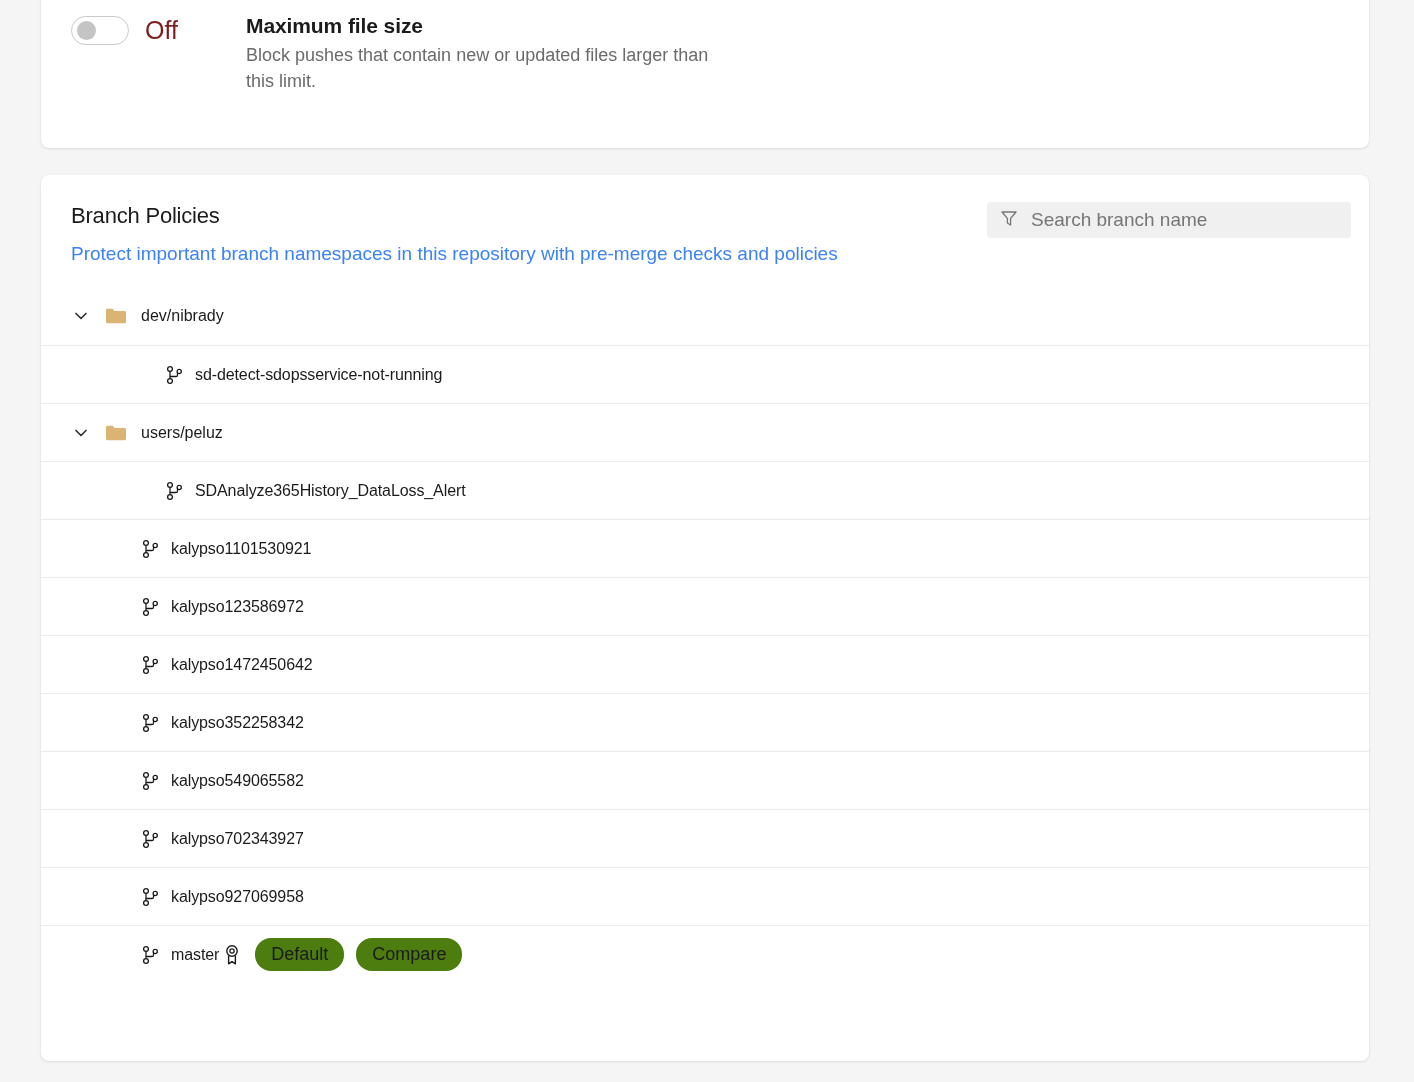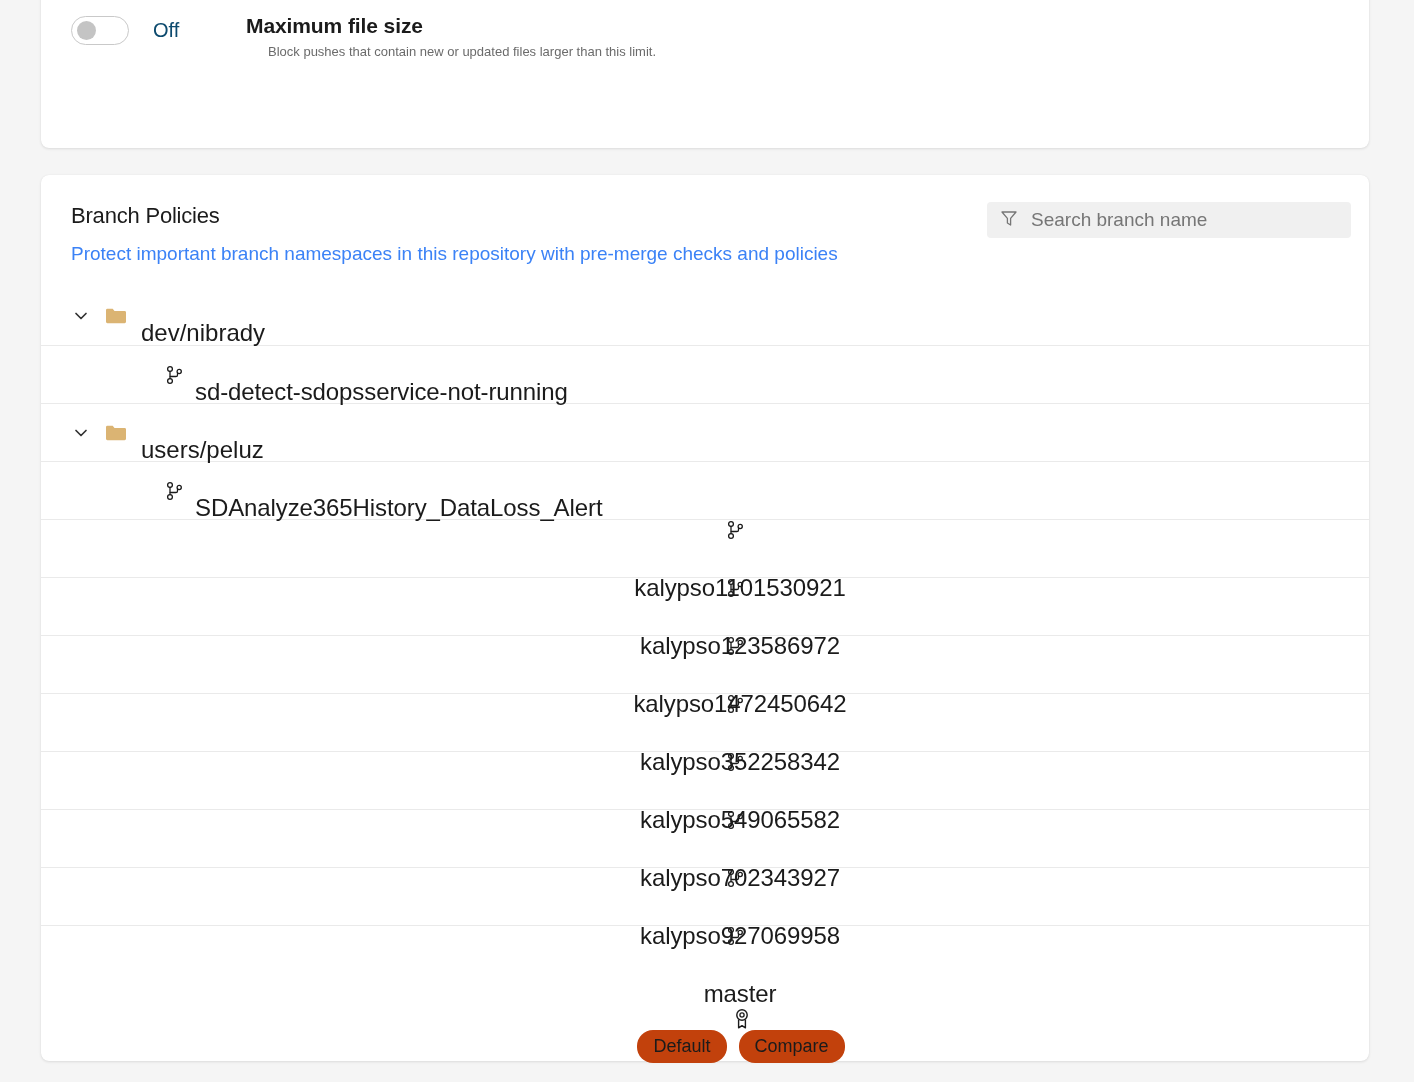--- a/index.html
+++ b/index.html
@@ -48,38 +48,37 @@
     cursor: pointer;
   }
   .toggle .knob {
     position: absolute;
     top: 4px; left: 5px;
     width: 19px; height: 19px;
     border-radius: 50%;
     background: #c4c4c4;
   }
   .toggle-label {
-    margin-left: 24px;
-    font-size: 20px;
-    color: #0c4a6e;
+    margin-left: 16px;
+    font-size: 25px;
+    color: #7f1d1d;
   }
   .setting-text { padding-top: 0px; }
   .setting-title {
     font-size: 21px;
     font-weight: bold;
     color: #1b1b1b;
     letter-spacing: -0.1px;
     margin-bottom: 5px;
   }
   .setting-desc {
-    font-size: 13px;
+    font-size: 18px;
     color: #6b6b6b;
     line-height: 1.42;
     max-width: 480px;
-    margin-left: 22px;
   }
 
   
   #card-branch-policies { top: 175px; height: 886px; }
 
   .bp-header { position: relative; padding: 28px 30px 0 30px; height: 112px; }
   .bp-title {
     font-size: 22px;
     color: #1b1b1b;
     letter-spacing: -0.2px;
@@ -121,37 +120,36 @@
   .bp-row {
     height: 58px;
     display: flex;
     align-items: center;
     padding: 0 30px;
     border-top: 1px solid #eaeaea;
     cursor: pointer;
   }
   .bp-row.no-sep { border-top: none; }
   .bp-row .lbl {
-    font-size: 24px;
+    font-size: 16px;
     color: #1b1b1b;
     letter-spacing: -0.1px;
-    margin-top: 34px;
   }
   .bp-row.folder .lbl { letter-spacing: 0; }
 
   .chev { flex: 0 0 22px; margin-right: 12px; display:flex; align-items:center; }
   .folder-ico { flex: 0 0 24px; margin-right: 12px; display:flex; align-items:center; }
   .branch-ico { flex: 0 0 20px; margin-right: 10px; display:flex; align-items:center; }
 
   .indent-child { padding-left: 124px; }
-  .indent-root  { padding-left: 100px; flex-direction: column; }
+  .indent-root  { padding-left: 100px; }
 
   .chips { display: flex; align-items: center; margin-left: 14px; }
   .chip {
-    background: #c2410c;
+    background: #4d7c0f;
     border-radius: 16px;
     padding: 6px 16px;
     font-size: 18px;
     color: #1b1b1b;
     margin-right: 12px;
     cursor: pointer;
   }
   .medal { margin-left: 4px; display: inline-flex; align-items: center; }
 </style>
 </head>

